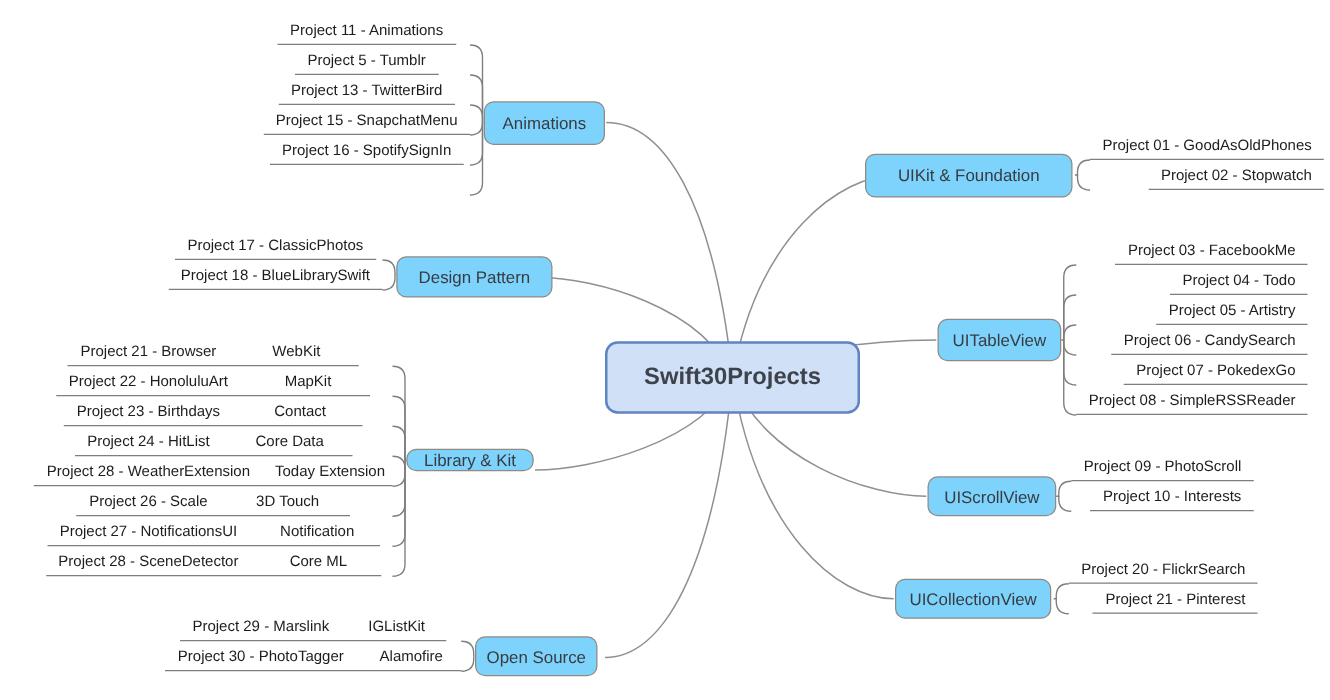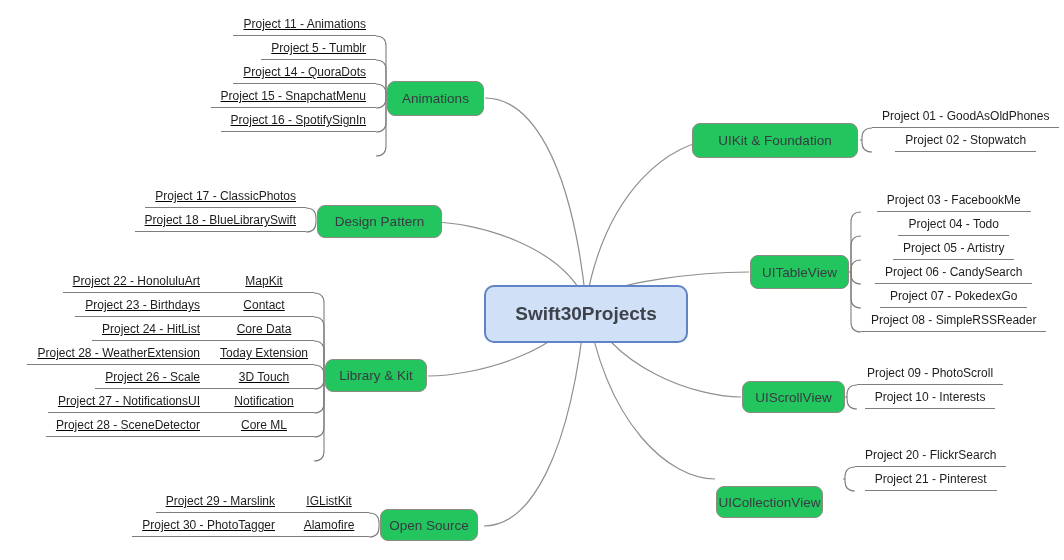--- a/index.html
+++ b/index.html
@@ -7,29 +7,29 @@
     width:1064px;height:560px;position:relative;background:#ffffff;
     font-family:"Liberation Sans","DejaVu Sans",sans-serif;overflow:hidden;
   }
   #wires{position:absolute;left:0;top:0;z-index:0;}
   .node{
     position:absolute;z-index:2;display:flex;align-items:center;justify-content:center;
     box-sizing:border-box;white-space:nowrap;
   }
   .node-central{
     background:#cfe0f7;border:2px solid #5f83c3;border-radius:10px;
-    font-size:19px;font-weight:bold;color:#3d424b;margin-top:12px;
+    font-size:19px;font-weight:bold;color:#3d424b;
   }
   .node-branch{
-    background:#22c55e;border:1px solid #8f8a82;border-radius:8px;
+    background:#7dd3fc;border:1px solid #8f8a82;border-radius:8px;
     font-size:13.5px;color:#383b41;
   }
   .leafgroup{position:absolute;display:flex;flex-direction:column;z-index:1;}
-  .leafgroup.left{align-items:flex-end;text-decoration:underline;}
-  .leafgroup.right{align-items:center;}
+  .leafgroup.left{align-items:center;}
+  .leafgroup.right{align-items:flex-end;}
   .leaf{
     height:24px;box-sizing:border-box;display:flex;align-items:flex-end;
     padding:0 10px 4px 10px;border-bottom:1px solid #7e7e7e;
     font-size:12px;color:#1d1d1d;white-space:nowrap;
   }
   .leaf.two{padding-right:0;}
   .proj{padding-right:14px;}
   .kit{display:inline-block;text-align:center;}
   .kit-100{width:100px;}
   .kit-80{width:80px;margin-top:22px;}
@@ -99,67 +99,71 @@
 <div class="node node-central" style="left:484px;top:273px;width:204px;height:58px">
   <span>Swift30Projects</span>
 </div>
 
 <div class="node node-branch" style="left:387px;top:81px;width:97px;height:35px">
   <span>Animations</span>
 </div>
 <div class="node node-branch" style="left:317px;top:205px;width:125px;height:33px">
   <span>Design Pattern</span>
 </div>
-<div class="node node-branch" style="left:325px;top:359px;width:102px;height:33px">
+<div class="node node-branch" style="left:325px;top:359px;width:102px;height:18px">
   <span>Library &amp; Kit</span>
 </div>
 <div class="node node-branch" style="left:380px;top:509px;width:98px;height:32px">
   <span>Open Source</span>
 </div>
 <div class="node node-branch" style="left:692px;top:123px;width:166px;height:35px">
   <span>UIKit &amp; Foundation</span>
 </div>
 <div class="node node-branch" style="left:750px;top:255px;width:99px;height:34px">
   <span>UITableView</span>
 </div>
 <div class="node node-branch" style="left:742px;top:381px;width:103px;height:32px">
   <span>UIScrollView</span>
 </div>
-<div class="node node-branch" style="left:716px;top:486px;width:107px;height:32px">
+<div class="node node-branch" style="left:716px;top:463px;width:125px;height:32px">
   <span>UICollectionView</span>
 </div>
 
 <div class="leafgroup left" style="right:688px;top:12px">
   <div class="leaf">
       <span>Project 11 - Animations</span>
     </div>
   <div class="leaf">
       <span>Project 5 - Tumblr</span>
     </div>
   <div class="leaf">
-      <span>Project 14 - QuoraDots</span>
+      <span>Project 13 - TwitterBird</span>
     </div>
   <div class="leaf">
       <span>Project 15 - SnapchatMenu</span>
     </div>
   <div class="leaf">
       <span>Project 16 - SpotifySignIn</span>
     </div>
 </div>
 
 <div class="leafgroup left" style="right:758px;top:184px">
   <div class="leaf">
       <span>Project 17 - ClassicPhotos</span>
     </div>
   <div class="leaf">
       <span>Project 18 - BlueLibrarySwift</span>
     </div>
 </div>
 
 <div class="leafgroup left" style="right:750px;top:269px">
+  <div class="leaf two">
+      <span class="proj">Project 21 - Browser</span>
+      <span class="kit kit-100">WebKit</span>
+    </div>
   <div class="leaf two">
       <span class="proj">Project 22 - HonoluluArt</span>
       <span class="kit kit-100">MapKit</span>
     </div>
   <div class="leaf two">
       <span class="proj">Project 23 - Birthdays</span>
       <span class="kit kit-100">Contact</span>
     </div>
   <div class="leaf two">
       <span class="proj">Project 24 - HitList</span>

